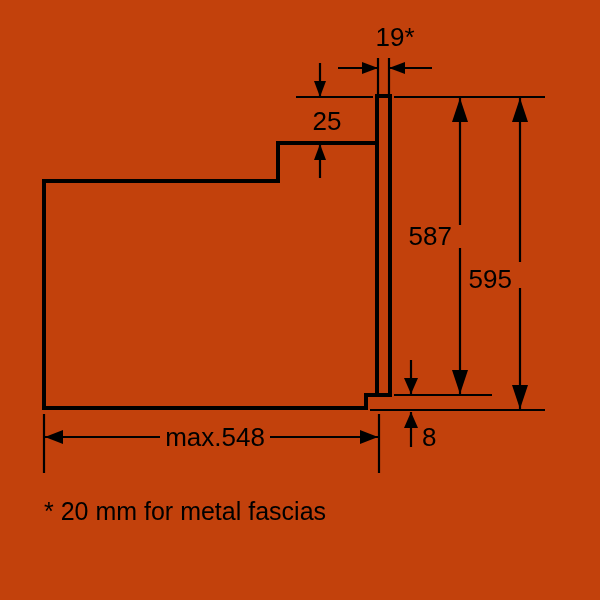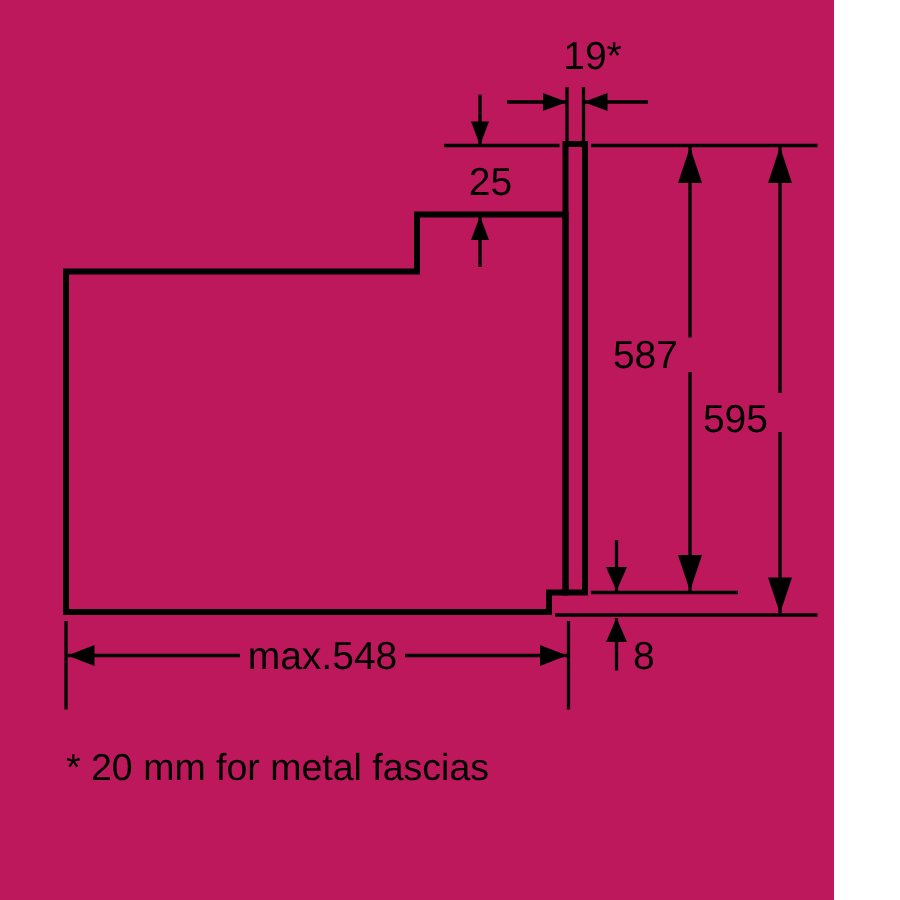--- a/index.html
+++ b/index.html
@@ -8,23 +8,23 @@
     background: #ffffff;
   }
   body {
     width: 600px;
     height: 600px;
     font-family: "Liberation Sans", sans-serif;
     overflow: hidden;
   }
   #drawing-root {
     position: relative;
-    width: 556px;
+    width: 600px;
     height: 600px;
-    background: #be185d;
+    background: #c2410c;
     text-align: center;
   }
   svg.tech-drawing {
     display: block;
     width: 600px;
     height: 600px;
   }
   .outline {
     fill: none;
     stroke: #000000;

